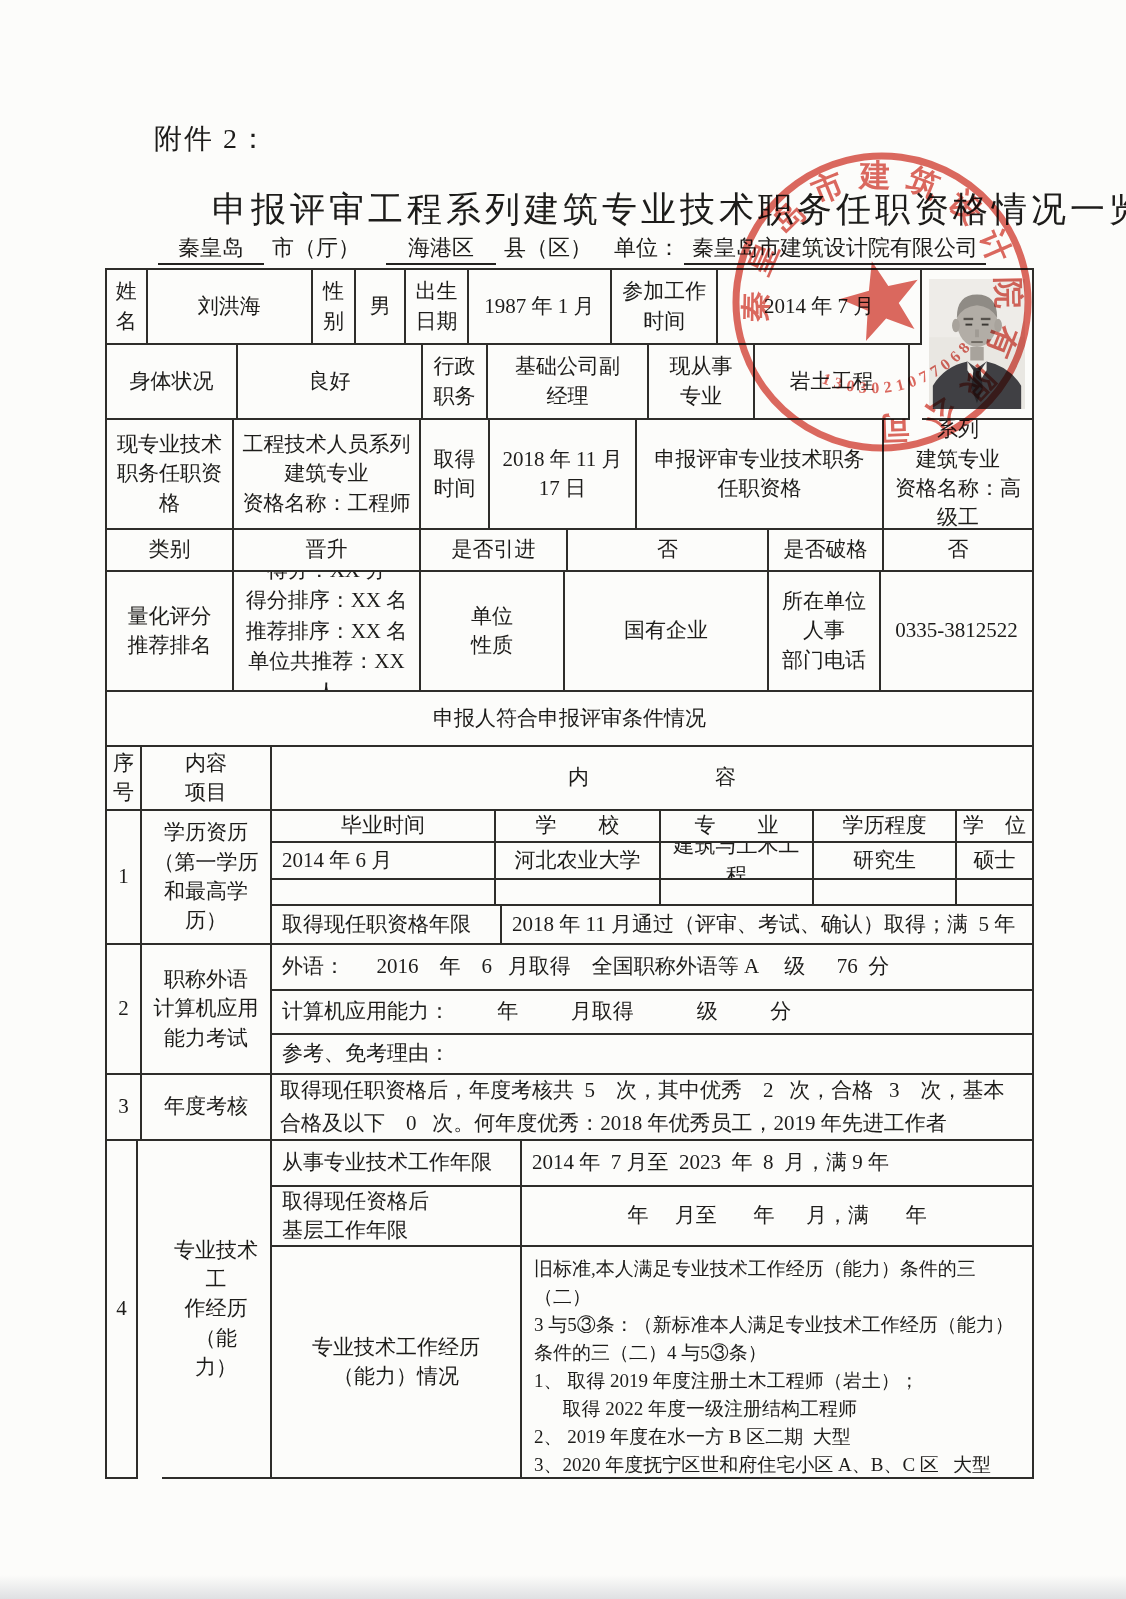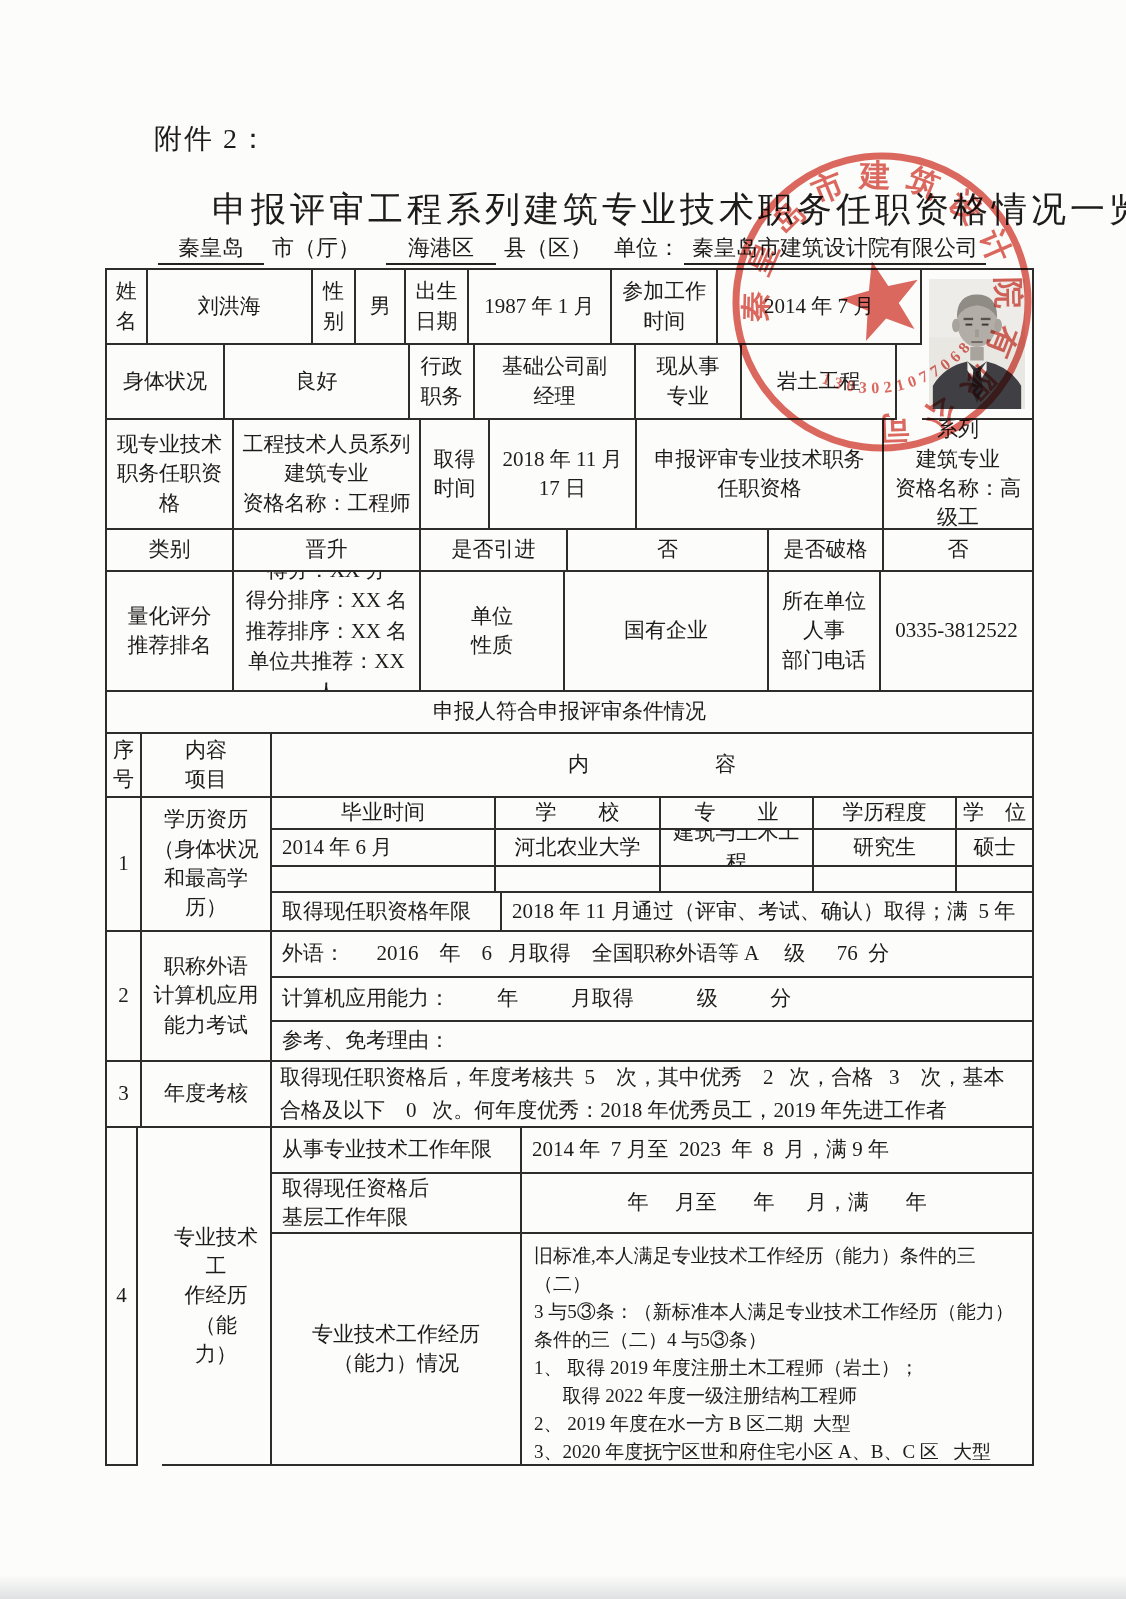--- a/index.html
+++ b/index.html
@@ -64,21 +64,21 @@
 别</div>
           <div class="td" style="width:52px;">男</div>
           <div class="td" style="width:65px;">出生
 日期</div>
           <div class="td" style="width:150px;">1987 年 1 月</div>
           <div class="td" style="width:111px;">参加工作
 时间</div>
           <div class="td" style="width:213px;">2014 年 7 月</div>
         </div>
         <div class="tr" style="height:75px;">
-          <div class="td" style="width:118px;">身体状况</div>
+          <div class="td" style="width:131px;">身体状况</div>
           <div class="td" style="width:185px;text-align:right;">良好</div>
           <div class="td" style="width:65px;">行政
 职务</div>
           <div class="td" style="width:161px;">基础公司副
 经理</div>
           <div class="td" style="width:106px;">现从事
 专业</div>
           <div class="td" style="width:155px;">岩土工程</div>
         </div>
       </div>
@@ -141,36 +141,36 @@
 单位共推荐：XX 人</div>
       <div class="td" style="width:144px;">单位
 性质</div>
       <div class="td" style="width:204px;">国有企业</div>
       <div class="td" style="width:112px;">所在单位
 人事
 部门电话</div>
       <div class="td" style="width:153px;">0335-3812522</div>
     </div>
 
-    <div class="tr" style="height:42px;">
+    <div class="tr" style="height:55px;">
       <div class="td" style="width:927px;">申报人符合申报评审条件情况</div>
     </div>
 
     <div class="tr" style="height:64px;">
       <div class="td" style="width:35px;">序
 号</div>
       <div class="td" style="width:130px;">内容
 项目</div>
       <div class="td" style="width:762px;">内　　　　　　容</div>
     </div>
 
     <div class="tr">
       <div class="td" style="width:35px; height:134px;">1</div>
       <div class="td" style="width:130px; height:134px;">学历资历
-（身体状况
+（第一学历
 和最高学
 历）</div>
       <div class="cgroup" style="width:762px;">
         <div class="tr" style="height:32px;">
           <div class="td" style="width:224px;">毕业时间</div>
           <div class="td" style="width:165px;">学　　校</div>
           <div class="td" style="width:153px;">专　　业</div>
           <div class="td" style="width:143px;">学历程度</div>
           <div class="td" style="width:77px;">学　位</div>
         </div>

